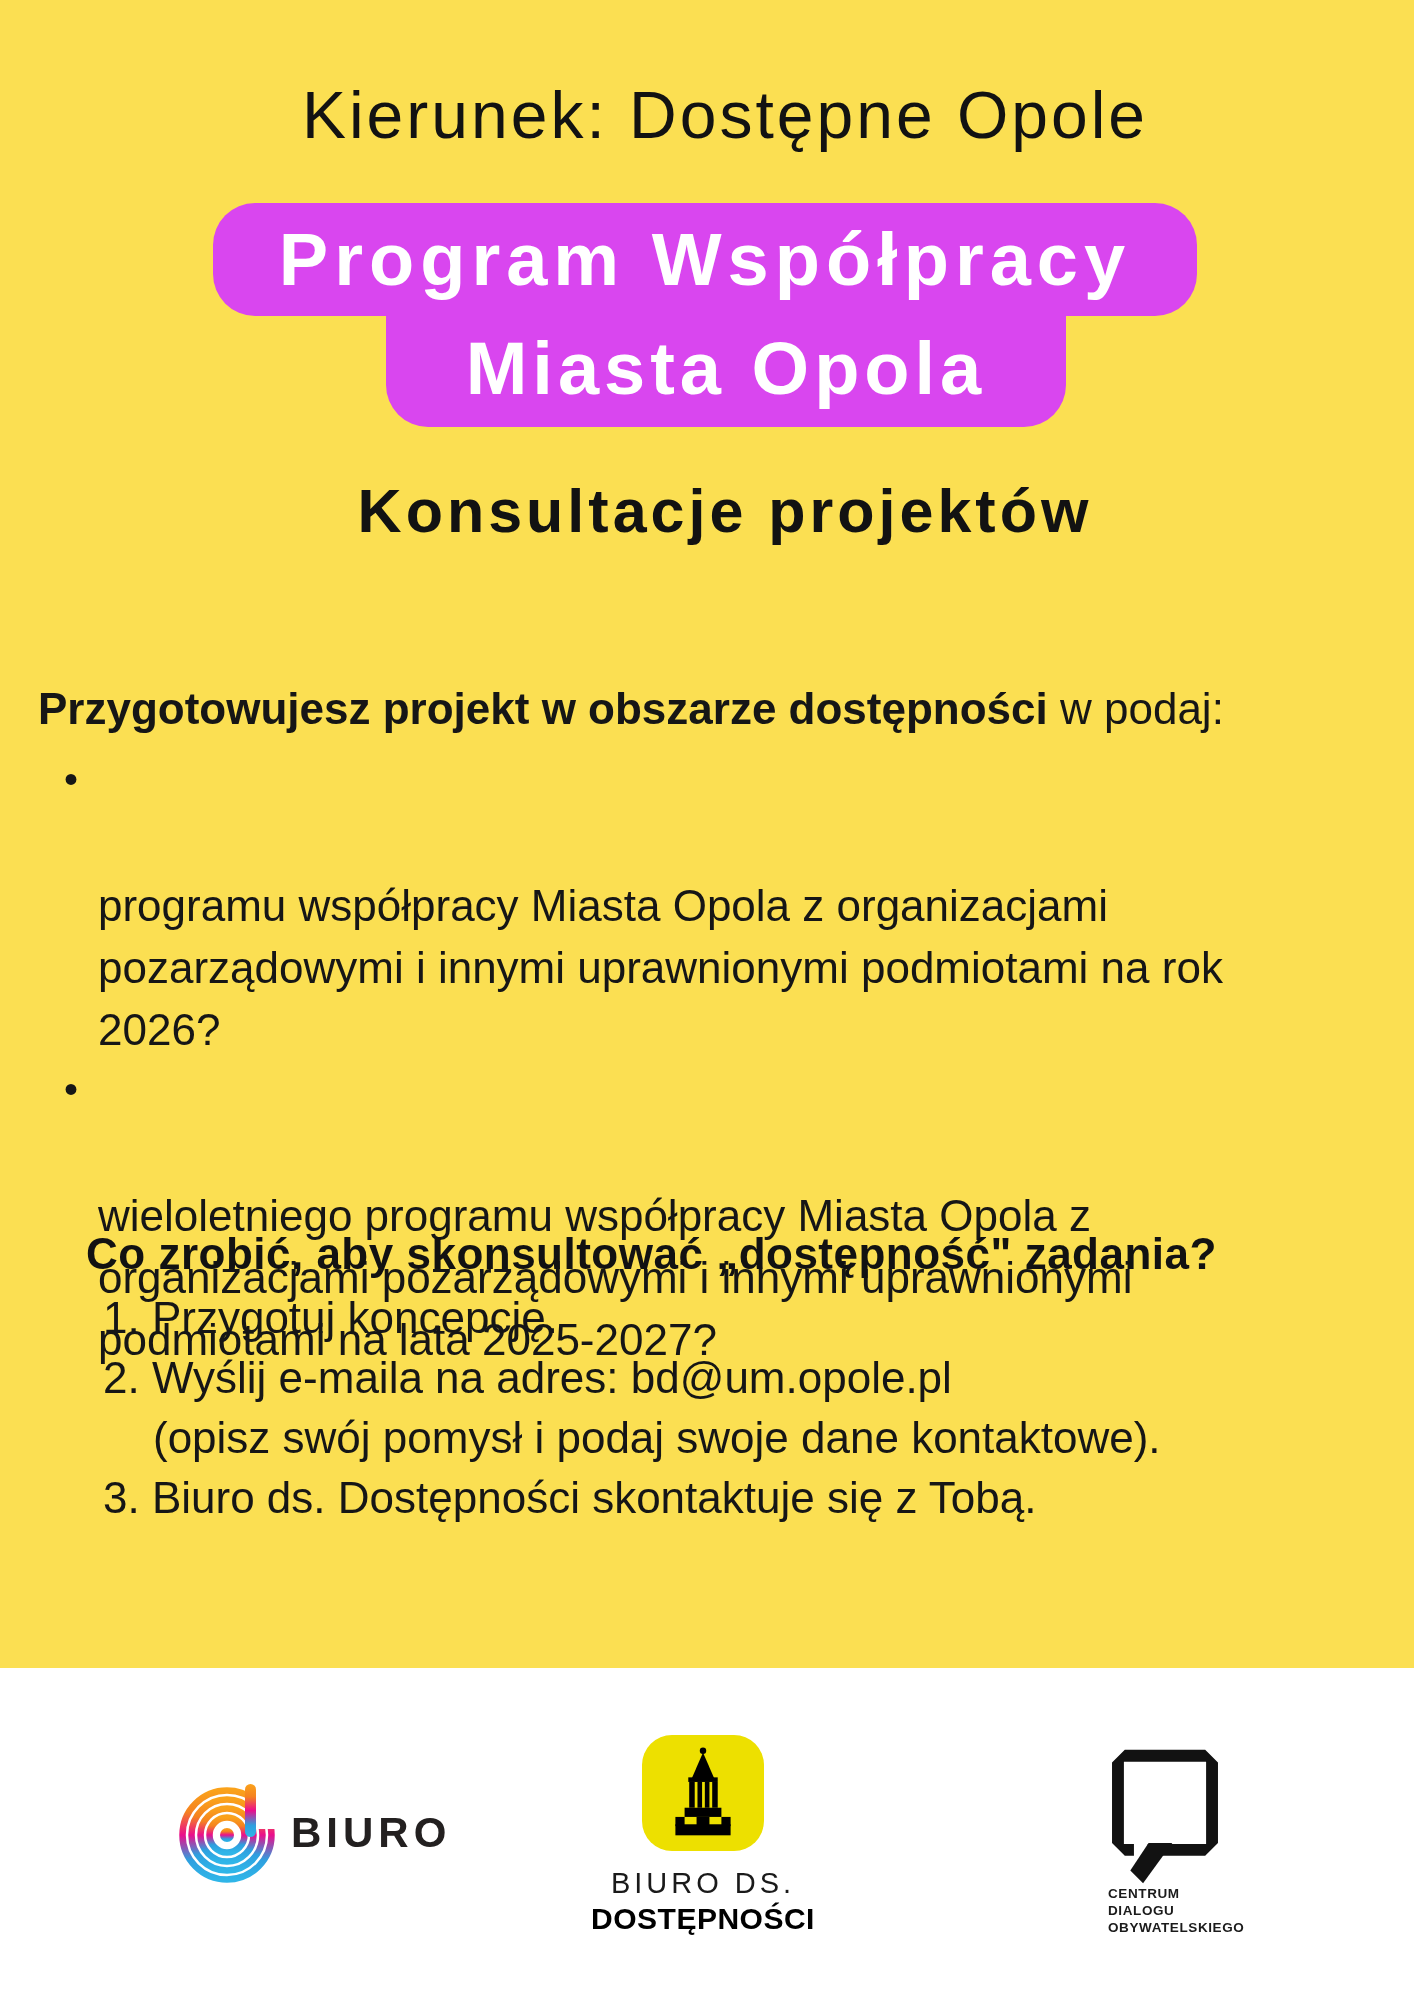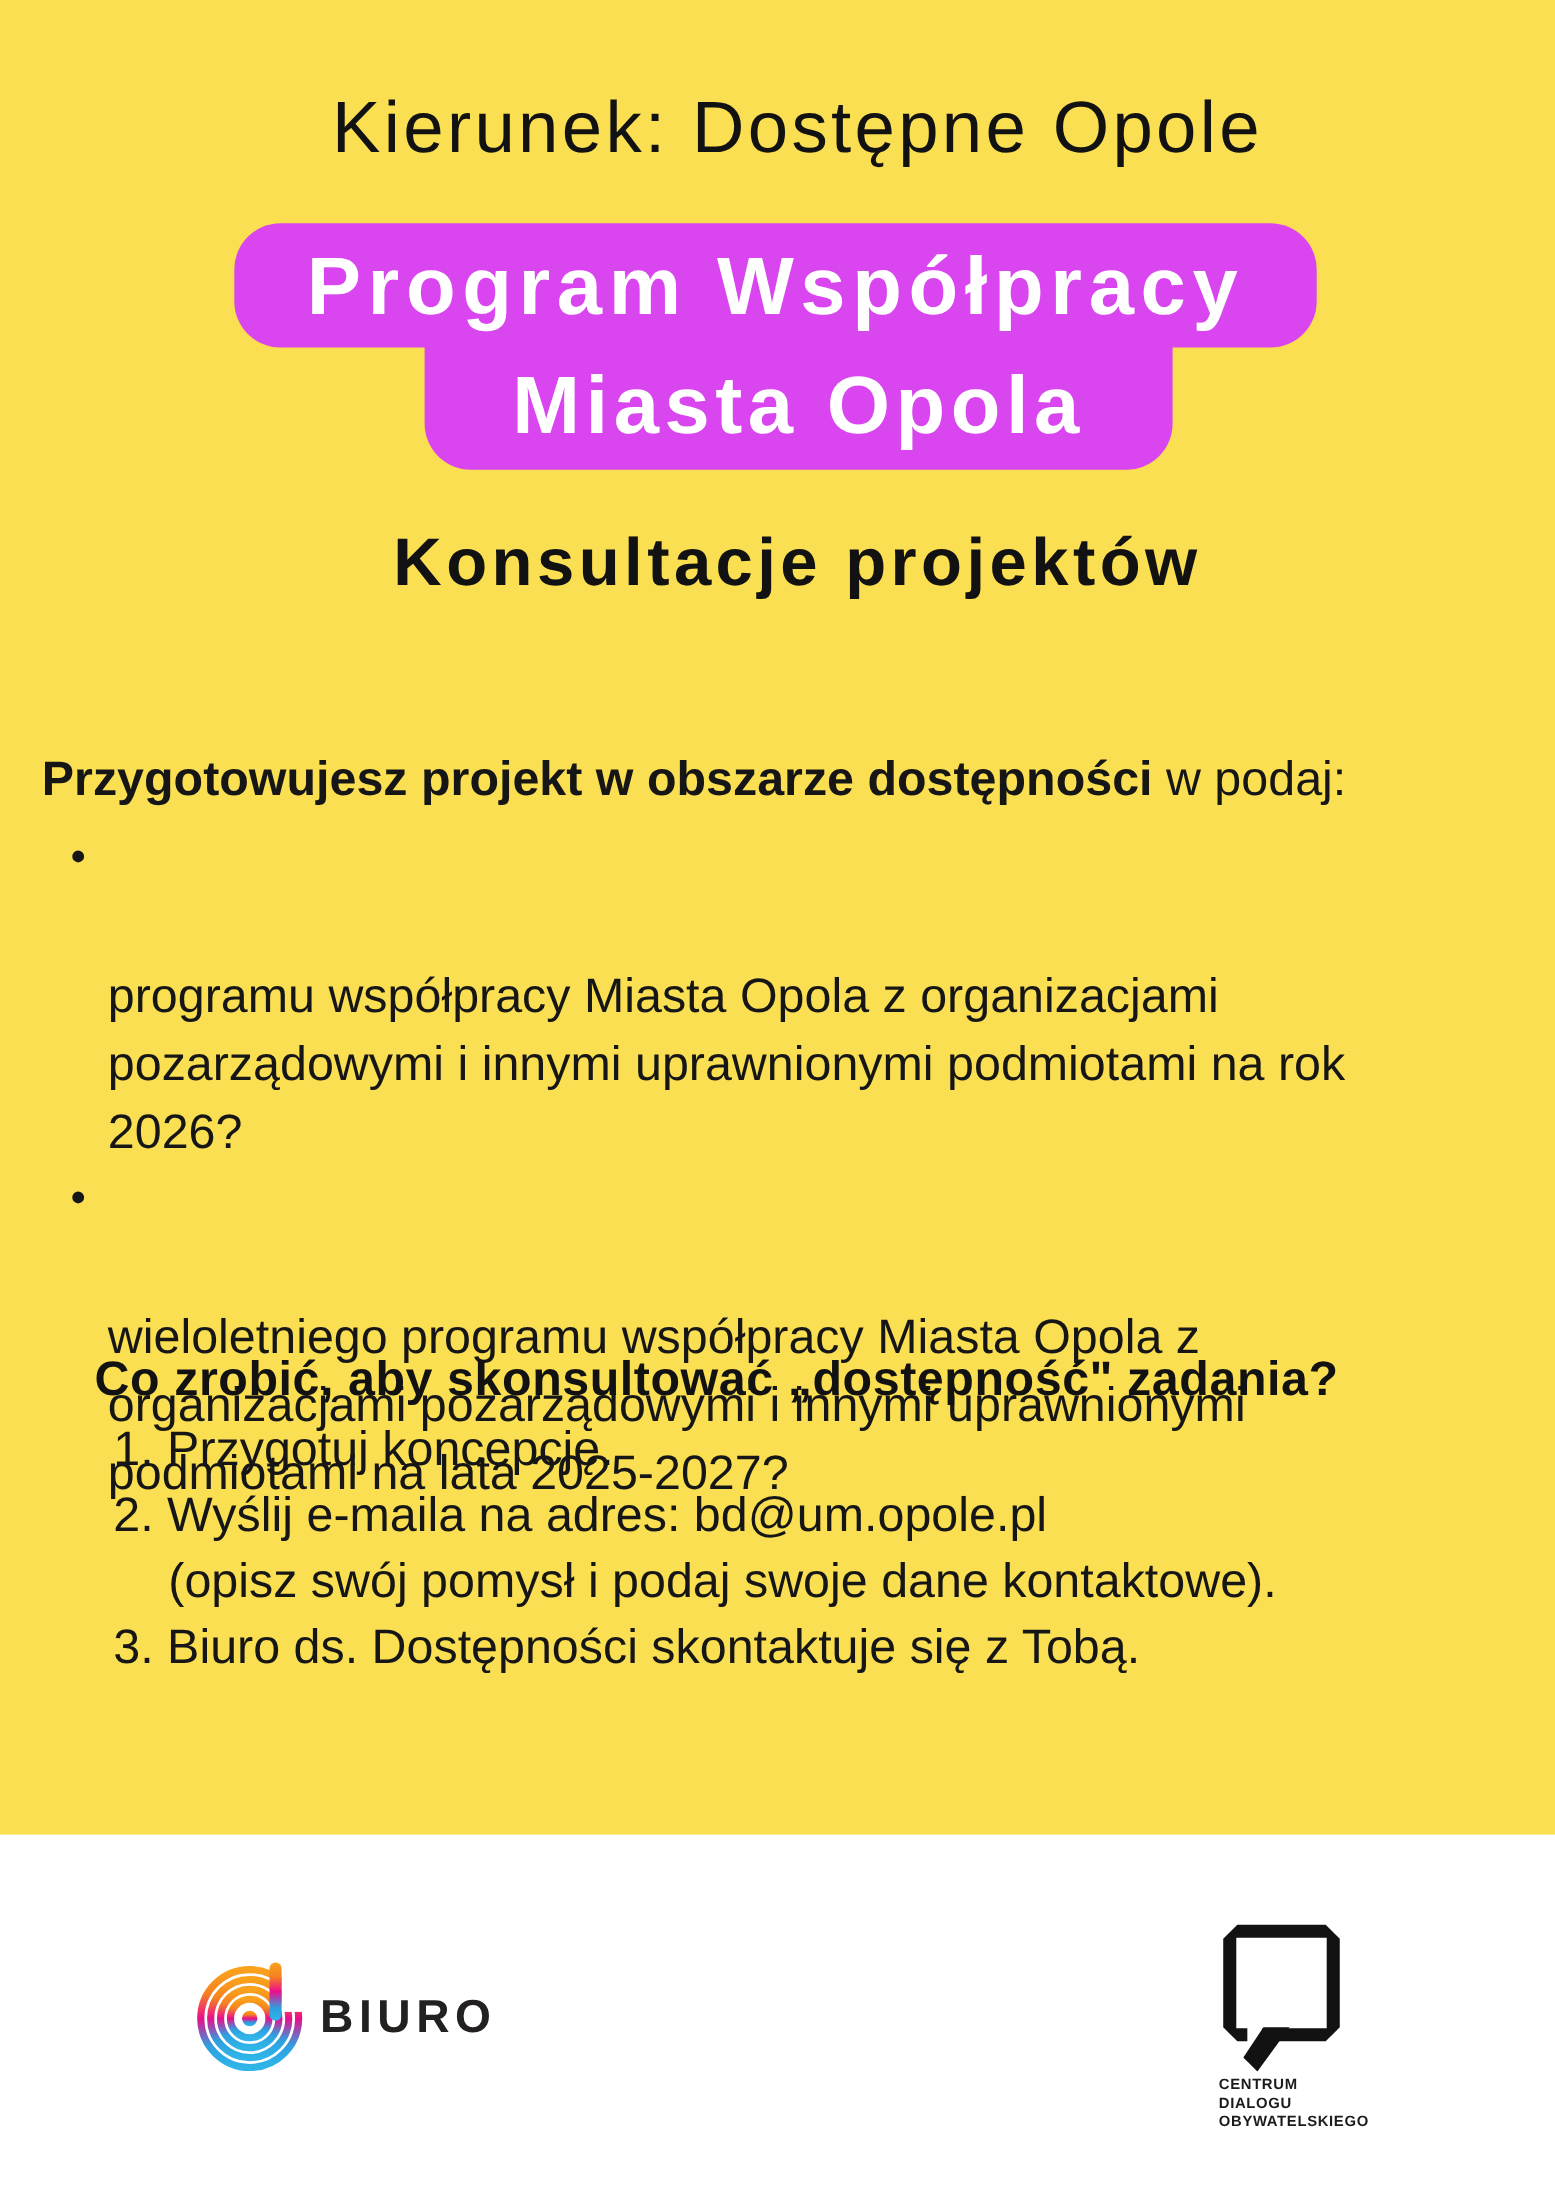--- a/index.html
+++ b/index.html
@@ -166,20 +166,40 @@
           <circle cx="50" cy="52" r="26.5"></circle>
           <circle cx="50" cy="52" r="17.5"></circle>
         </g>
         <circle cx="50" cy="52" r="7" fill="url(#og)"></circle>
         <rect x="79" y="0" width="21" height="46" fill="#ffffff"></rect>
         <rect x="68" y="1" width="11" height="53" rx="5.5" fill="url(#og)"></rect>
       </svg>
       <span class="opole-word">BIURO</span>
     </div>
 
+    <div class="logo-biuro">
+      <div class="biuro-square">
+        <svg width="92" height="92" viewBox="0 0 100 100" fill="#000000">
+          <circle cx="50" cy="4" r="3.5"></circle>
+          <polygon points="50,6 63,36 37,36"></polygon>
+          <rect x="34" y="33" width="32" height="5"></rect>
+          <rect x="35" y="38" width="6" height="28"></rect>
+          <rect x="44" y="38" width="5" height="28"></rect>
+          <rect x="52" y="38" width="5" height="28"></rect>
+          <rect x="60" y="38" width="6" height="28"></rect>
+          <rect x="30" y="66" width="40" height="10"></rect>
+          <rect x="20" y="76" width="10" height="10"></rect>
+          <rect x="70" y="76" width="10" height="10"></rect>
+          <rect x="43" y="76" width="14" height="10"></rect>
+          <rect x="20" y="84" width="60" height="12"></rect>
+        </svg>
+      </div>
+      <div class="biuro-l1">BIURO DS.</div>
+      <div class="biuro-l2">DOSTĘPNOŚCI</div>
+    </div>
 
     <div class="logo-cdo">
       <svg width="114" height="137" viewBox="0 0 120 150">
         <path fill="#121212" fill-rule="evenodd" d="M16 2 H104 L118 16 V104 L104 118 H16 L2 104 V16 Z M15 15 H105 V105 H15 Z"></path>
         <rect x="26" y="103" width="15" height="17" fill="#ffffff"></rect>
         <path fill="#121212" d="M42 104 L68 104 L36 148 L22 134 Z"></path>
       </svg>
       <div class="cdo-text">
         <div>CENTRUM DIALOGU</div>
         <div>OBYWATELSKIEGO</div>

